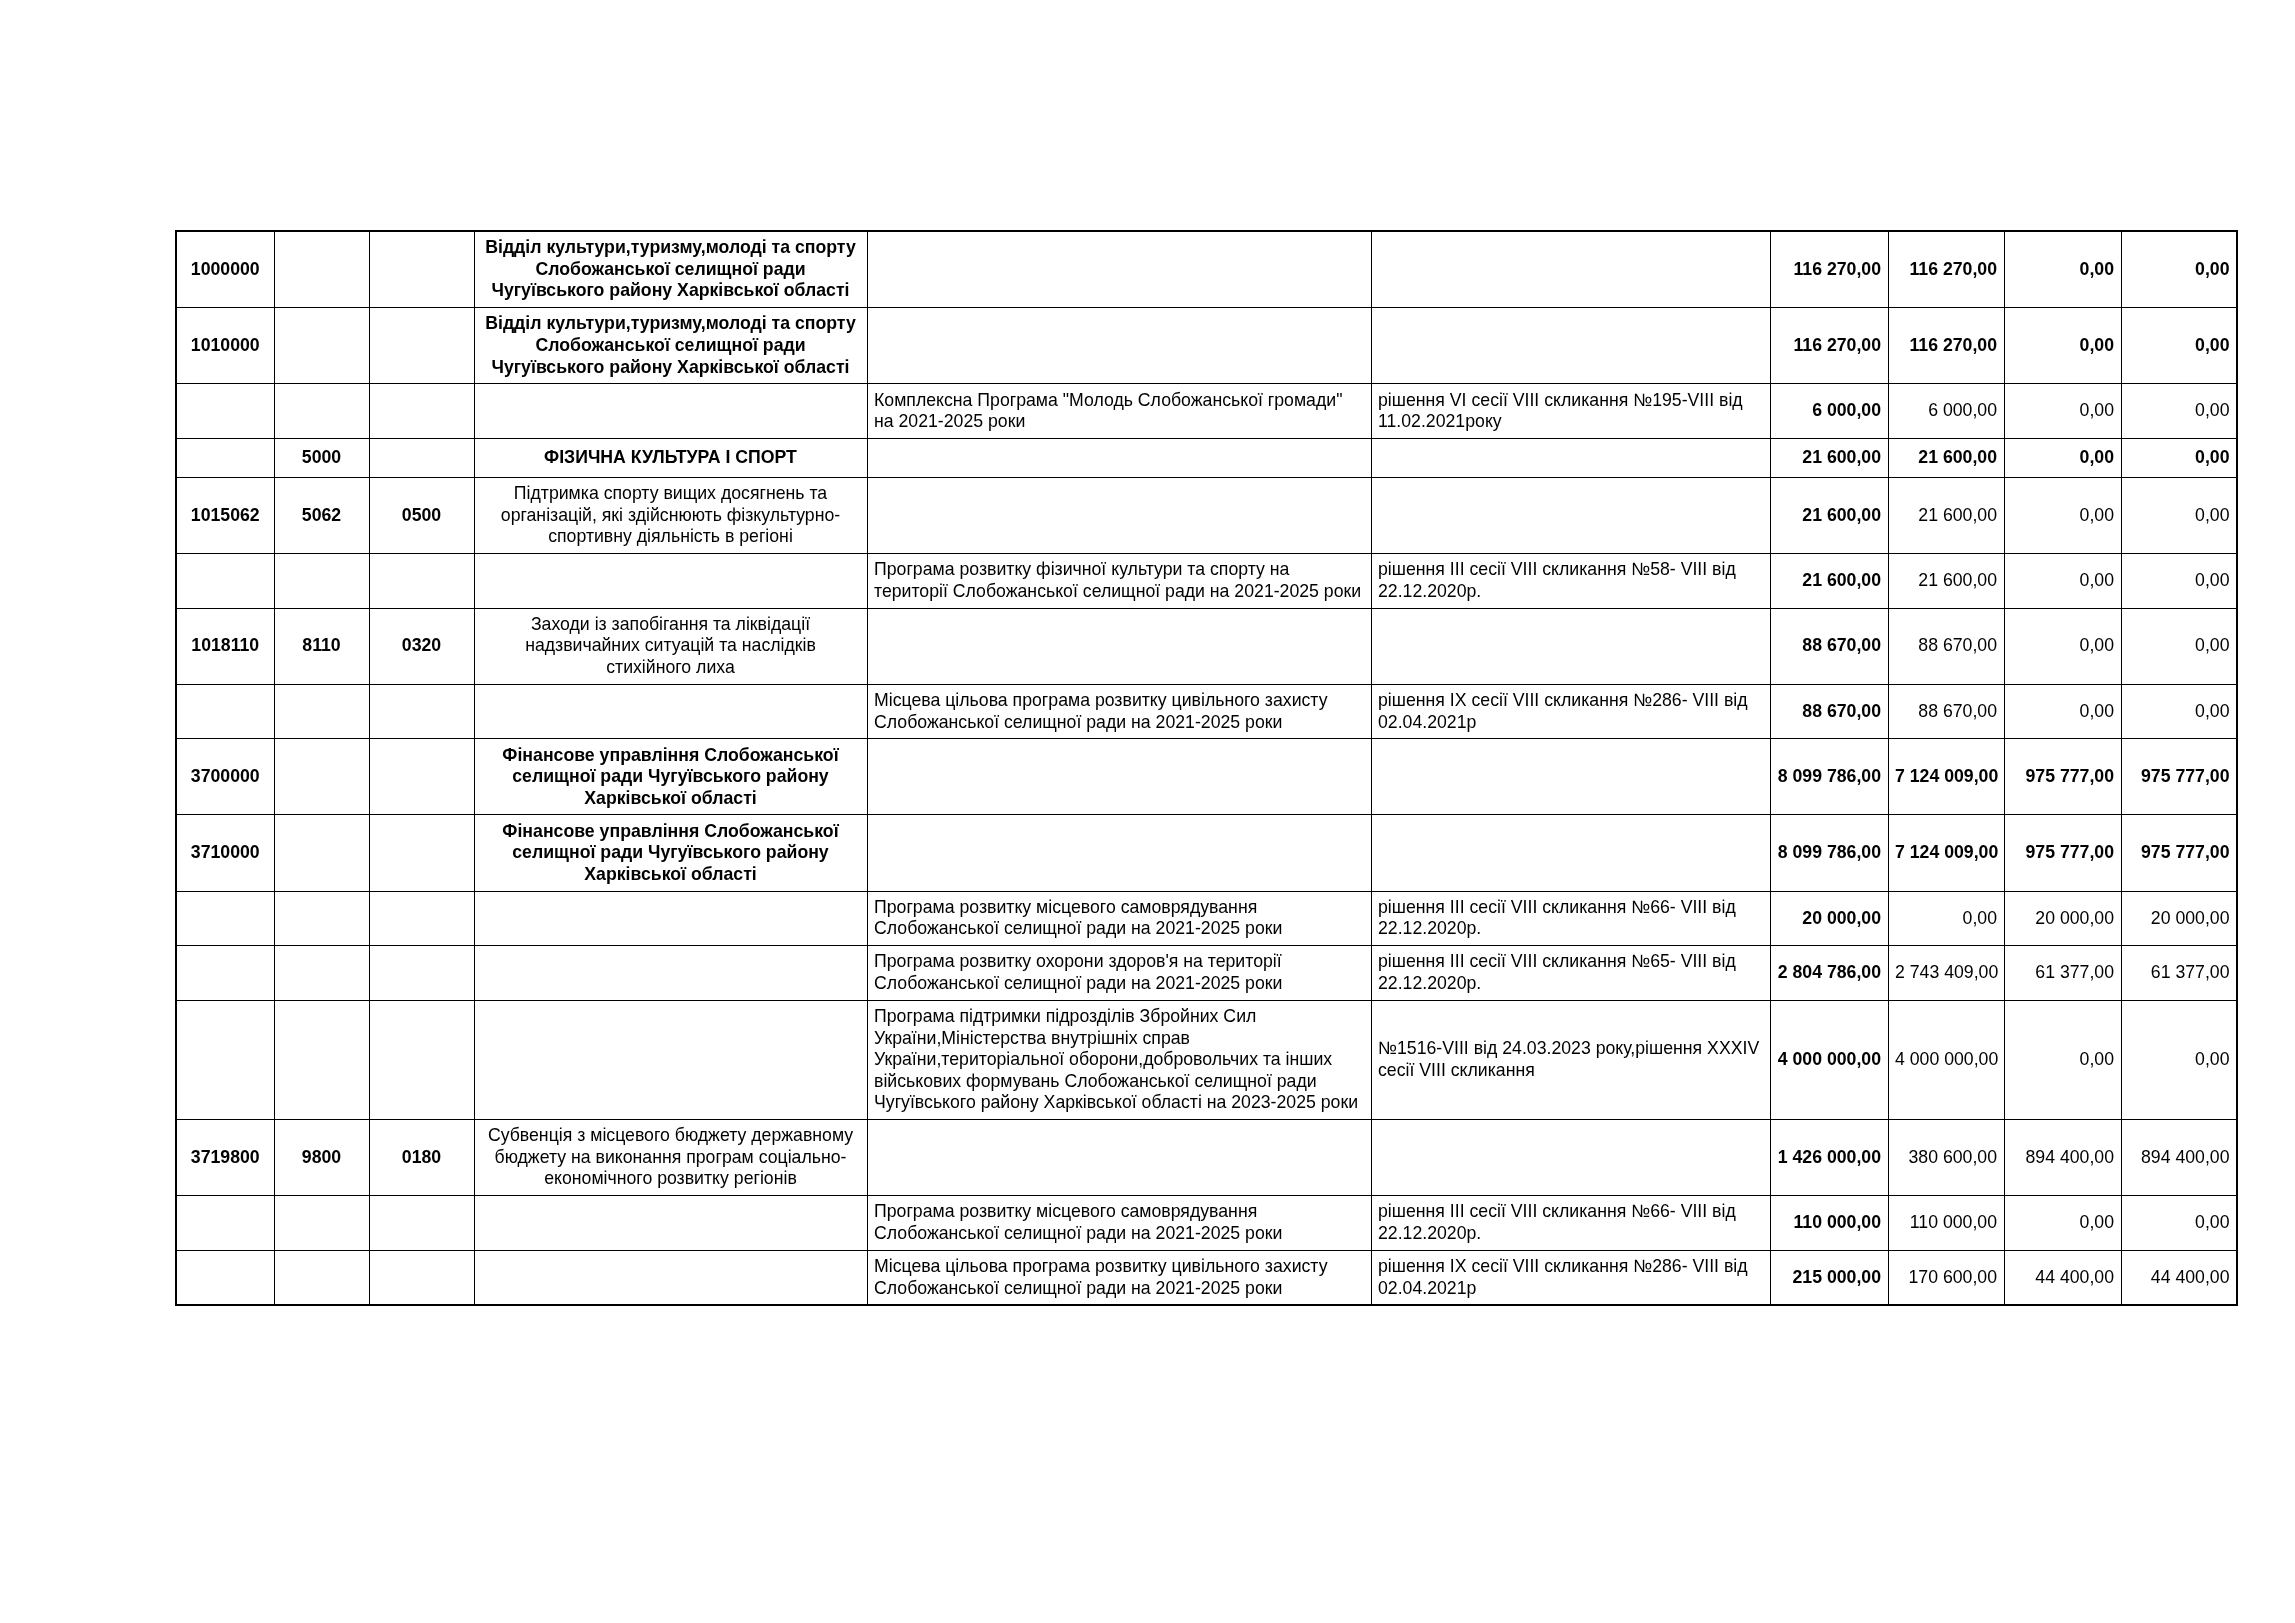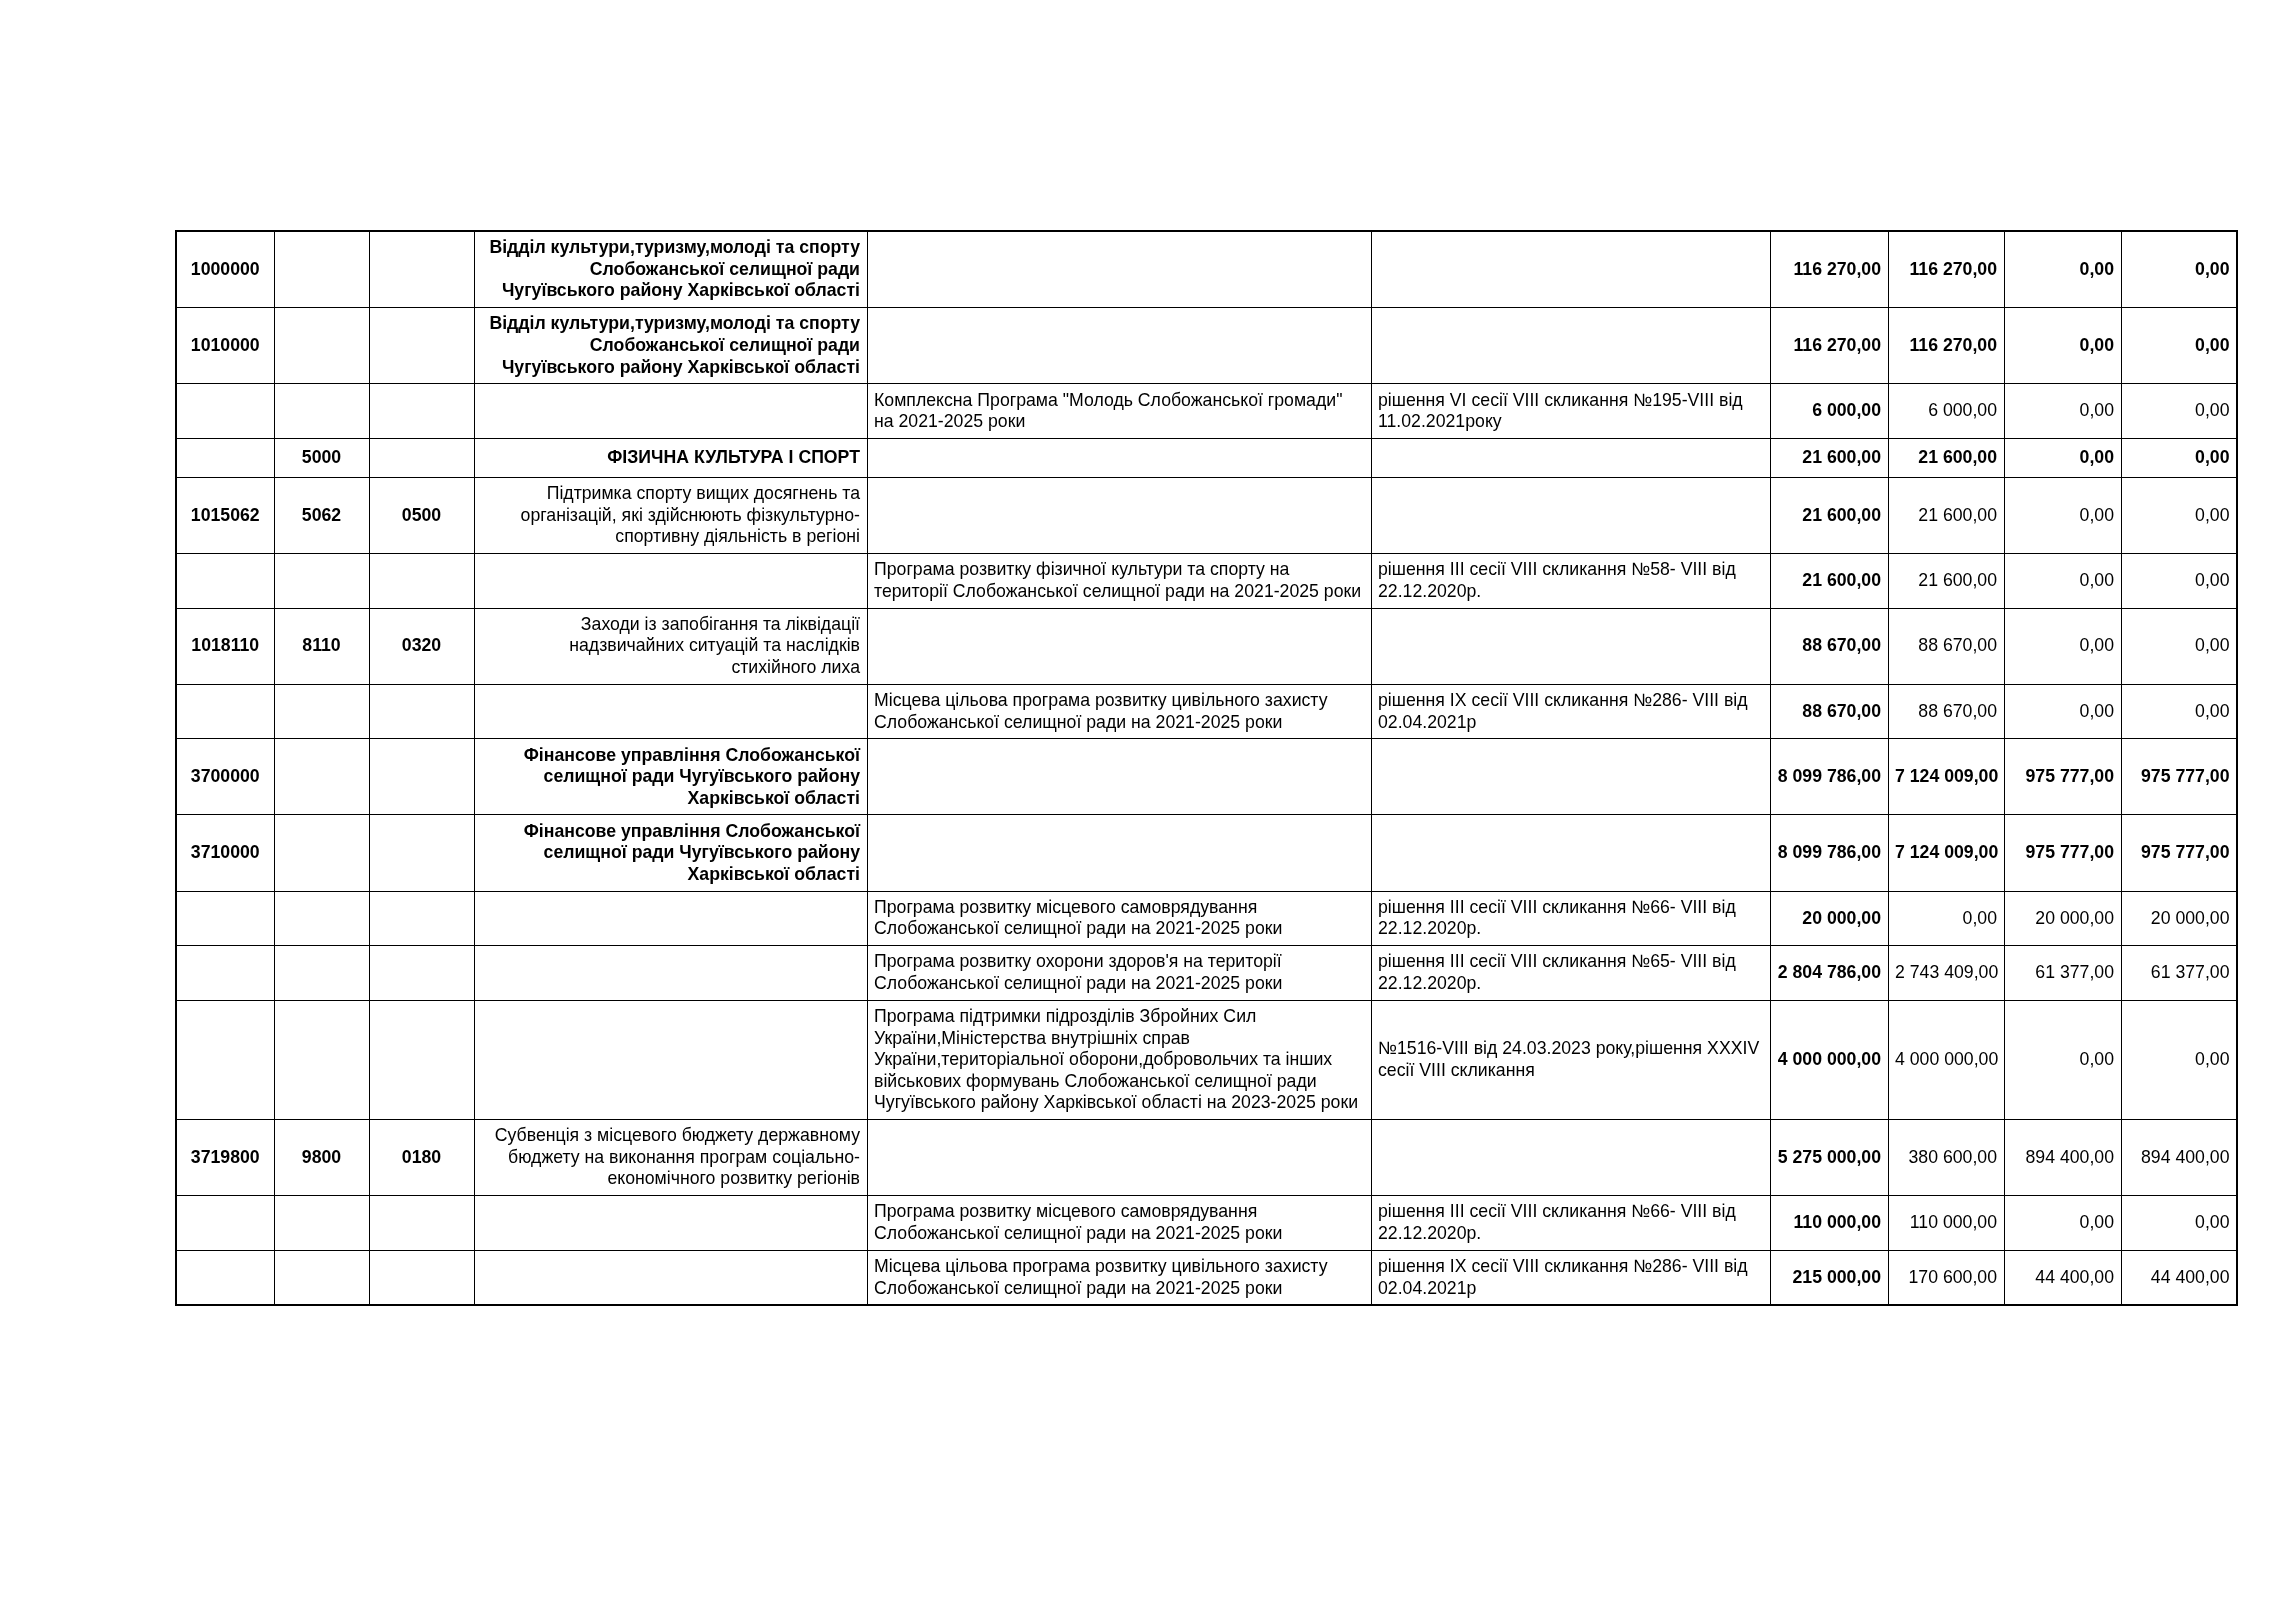--- a/index.html
+++ b/index.html
@@ -34,21 +34,21 @@
     height: 39px;
     overflow: hidden;
     word-wrap: break-word;
   }
   
   td.col-code1, td.col-code2, td.col-code3 {
     text-align: center;
     font-weight: bold;
   }
   
-  td.col-name { text-align: right; }
+  td.col-name { text-align: center; }
   .row-group td.col-name { font-weight: bold; }
   td.col-program, td.col-decision { text-align: left; }
   
   td.col-v1, td.col-v2, td.col-v3, td.col-v4 {
     text-align: right;
     font-size: 15px;
     white-space: nowrap;
     padding-right: 5.2px;
   }
   td.col-v1 { font-weight: bold; }
@@ -230,21 +230,21 @@
           <td class="col-v3">0,00</td>
           <td class="col-v4">0,00</td>
         </tr>
         <tr class="row-item">
           <td class="col-code1">3719800</td>
           <td class="col-code2">9800</td>
           <td class="col-code3">0180</td>
           <td class="col-name">Субвенція з місцевого бюджету державному бюджету на виконання програм соціально-економічного розвитку регіонів</td>
           <td class="col-program"></td>
           <td class="col-decision"></td>
-          <td class="col-v1">5 275 000,00</td>
+          <td class="col-v1">1 426 000,00</td>
           <td class="col-v2">380 600,00</td>
           <td class="col-v3">894 400,00</td>
           <td class="col-v4">894 400,00</td>
         </tr>
         <tr class="row-program">
           <td class="col-code1"></td>
           <td class="col-code2"></td>
           <td class="col-code3"></td>
           <td class="col-name"></td>
           <td class="col-program">Програма розвитку місцевого самоврядування Слобожанської селищної ради на 2021-2025 роки</td>

